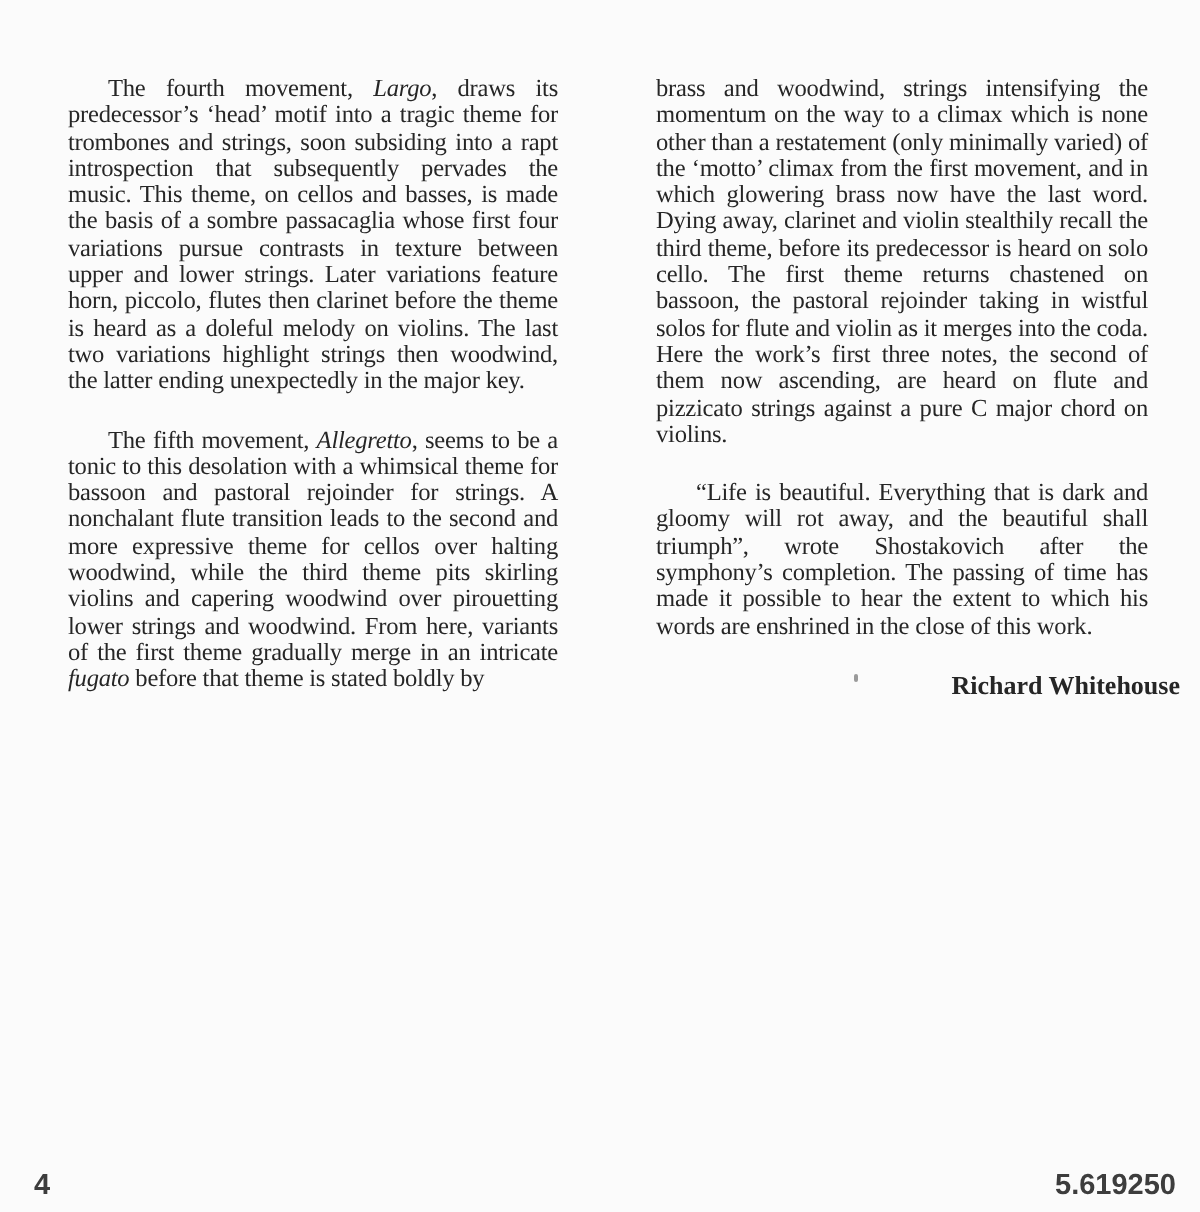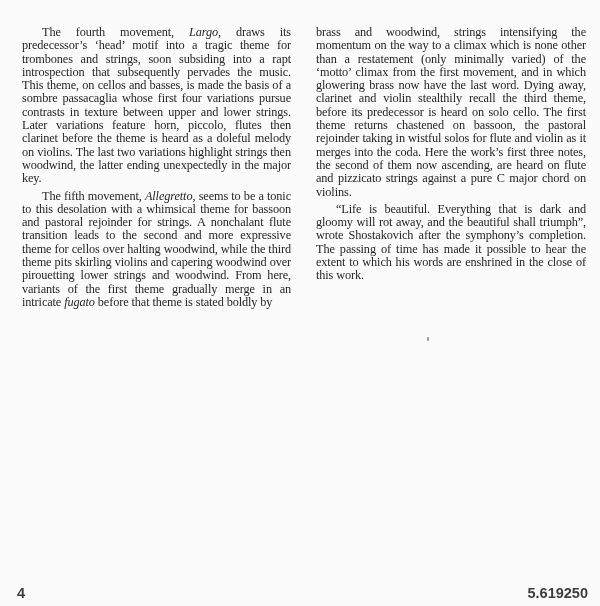--- a/index.html
+++ b/index.html
@@ -22,21 +22,21 @@
   }
   .col {
     font-size: 12.3px;
     line-height: 13.3px;
     text-align: justify;
     letter-spacing: -0.12px;
   }
   .col-left  { width: 277px; }
   .col-right { width: 278px; }
   p.para {
-    margin: 4px;
+    margin: 16px;
     padding: 0;
   }
   p.para.indent { text-indent: 20px; }
   .byline {
     margin-top: 14px;
     text-align: right;
     font-weight: bold;
     font-size: 13px;
     letter-spacing: 0;
   }
@@ -80,20 +80,21 @@
     <div class="col col-left">
         <p class="para indent"><span>The fourth movement, </span><i>Largo</i><span>, draws its predecessor’s ‘head’ motif into a tragic theme for trombones and strings, soon subsiding into a rapt introspection that subsequently pervades the music. This theme, on cellos and basses, is made the basis of a sombre passacaglia whose first four variations pursue contrasts in texture between upper and lower strings. Later variations feature horn, piccolo, flutes then clarinet before the theme is heard as a doleful melody on violins. The last two variations highlight strings then woodwind, the latter ending unexpectedly in the major key.</span></p>
         <p class="para indent"><span>The fifth movement, </span><i>Allegretto</i><span>, seems to be a tonic to this desolation with a whimsical theme for bassoon and pastoral rejoinder for strings. A nonchalant flute transition leads to the second and more expressive theme for cellos over halting woodwind, while the third theme pits skirling violins and capering woodwind over pirouetting lower strings and woodwind. From here, variants of the first theme gradually merge in an intricate </span><i>fugato</i><span> before that theme is stated boldly by</span></p>
       </div>
 
     <div class="col col-right">
       <div>
           <p class="para"><span>brass and woodwind, strings intensifying the momentum on the way to a climax which is none other than a restatement (only minimally varied) of the ‘motto’ climax from the first movement, and in which glowering brass now have the last word. Dying away, clarinet and violin stealthily recall the third theme, before its predecessor is heard on solo cello. The first theme returns chastened on bassoon, the pastoral rejoinder taking in wistful solos for flute and violin as it merges into the coda. Here the work’s first three notes, the second of them now ascending, are heard on flute and pizzicato strings against a pure C major chord on violins.</span></p>
           <p class="para indent"><span>“Life is beautiful. Everything that is dark and gloomy will rot away, and the beautiful shall triumph”, wrote Shostakovich after the symphony’s completion. The passing of time has made it possible to hear the extent to which his words are enshrined in the close of this work.</span></p>
         </div>
+      <div class="byline">Richard Whitehouse</div>
     </div>
   </div>
 
   <div class="scan-speck"></div>
 
   <div class="footer">
     <span class="page-number">4</span>
     <span class="catalog-number">5.619250</span>
   </div>
 

